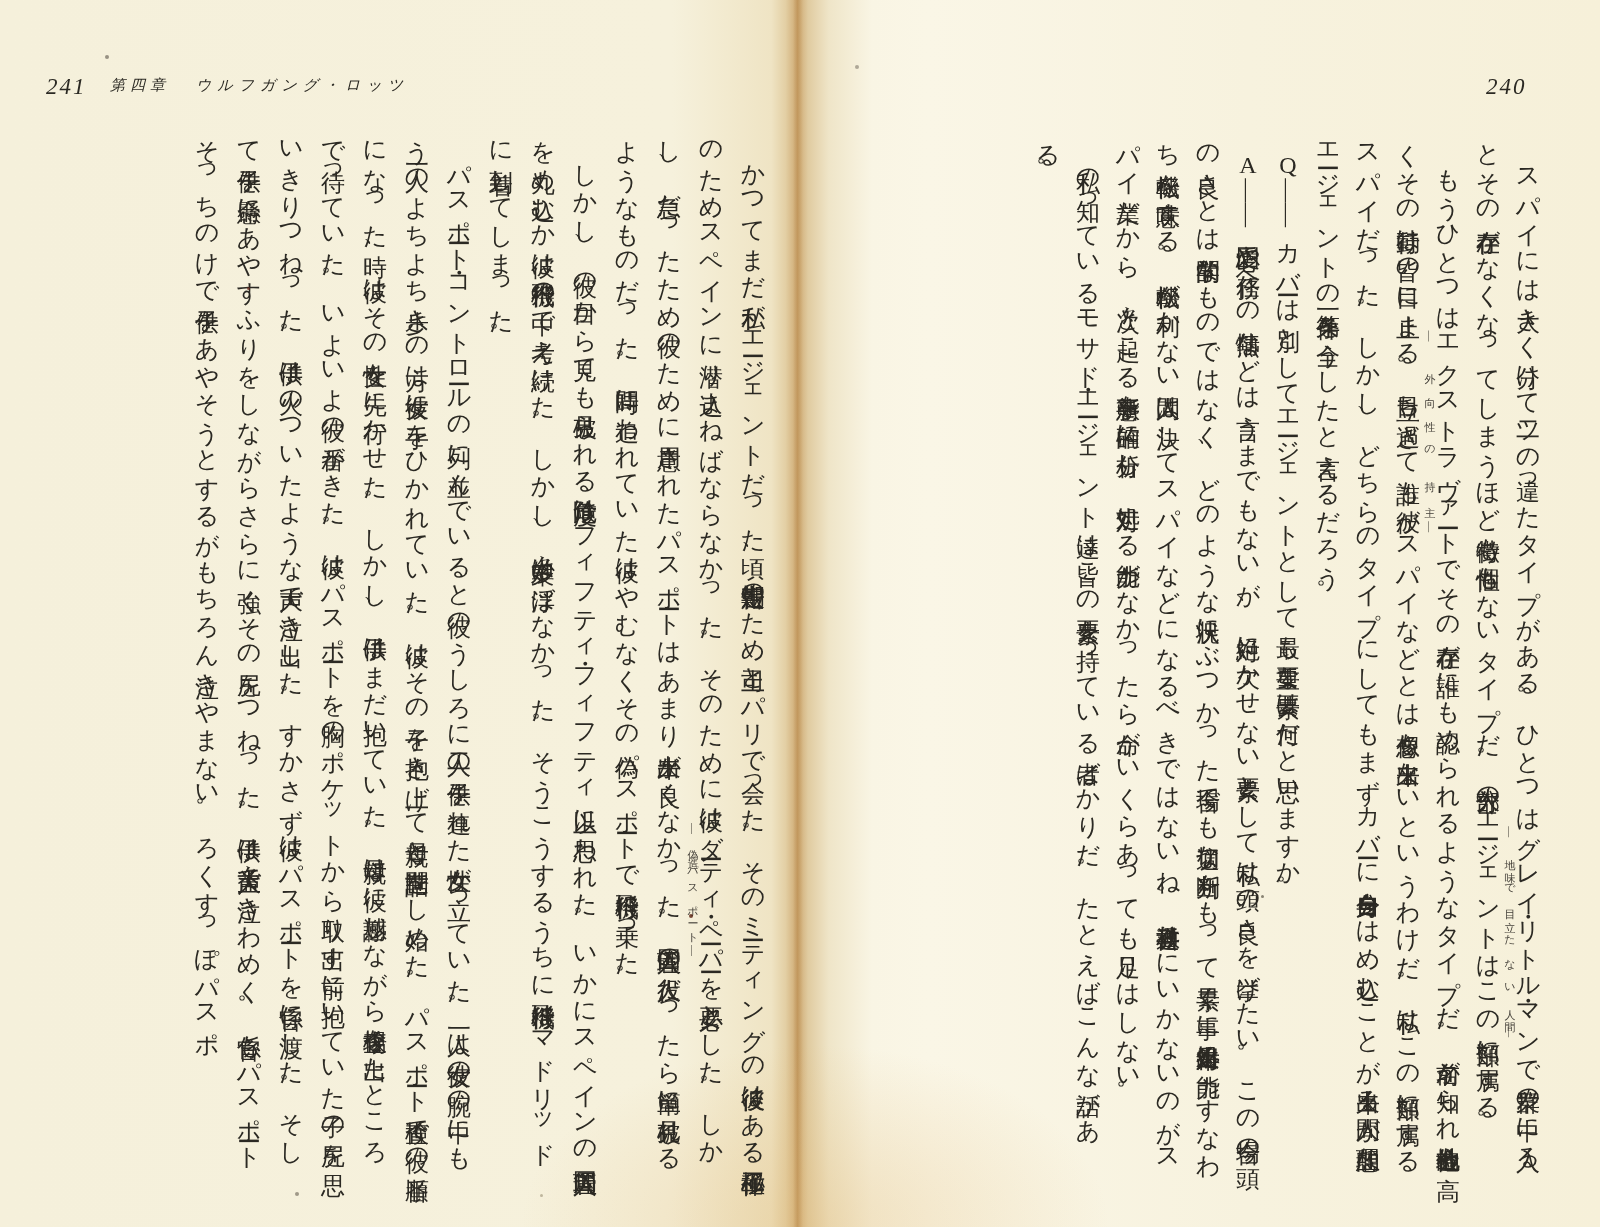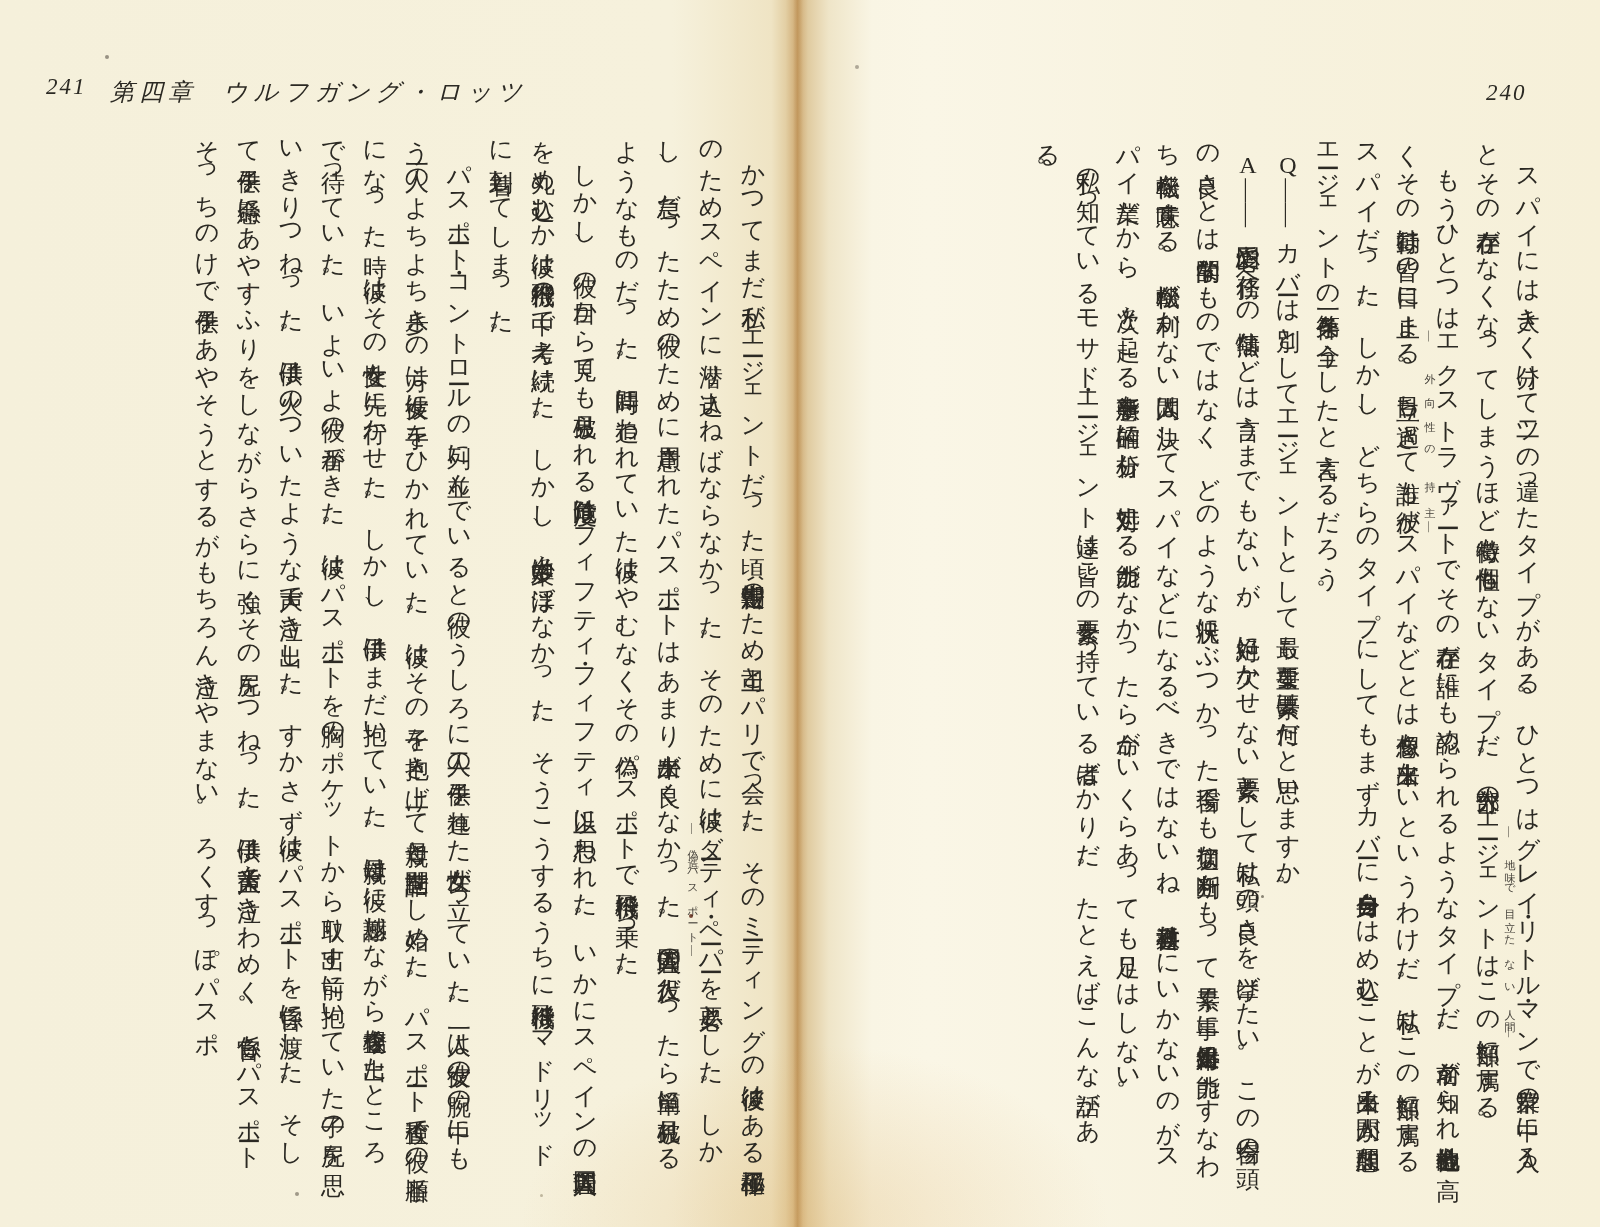--- a/index.html
+++ b/index.html
@@ -22,22 +22,22 @@
     color: #2b2923;
   }
   .gutter-line {
     position: absolute; top: 0; bottom: 0; left: 793px; width: 10px;
     background: linear-gradient(90deg, rgba(173,124,62,0), rgba(173,124,62,0.35) 45%, rgba(173,124,62,0));
     pointer-events: none;
   }
   .runhead { position: absolute; white-space: nowrap; font-style: italic; }
   .pnum { font-size: 23px; letter-spacing: 2px; }
   .pnum-left  { left: 46px;  top: 74px; }
-  .pnum-right { left: 1486px; top: 80px; }
-  .chapter { left: 110px; top: 76px; font-size: 24px; letter-spacing: 5px; }
+  .pnum-right { left: 1486px; top: 74px; }
+  .chapter { left: 110px; top: 76px; font-size: 15px; letter-spacing: 5px; }
   .chapter .chapter-title { margin-left: 26px; letter-spacing: 6px; }
 
   .vtext {
     position: absolute;
     writing-mode: vertical-rl;
     text-orientation: mixed;
     font-size: 24px;
     letter-spacing: 0.5px;
     color: #2b2923;
   }

